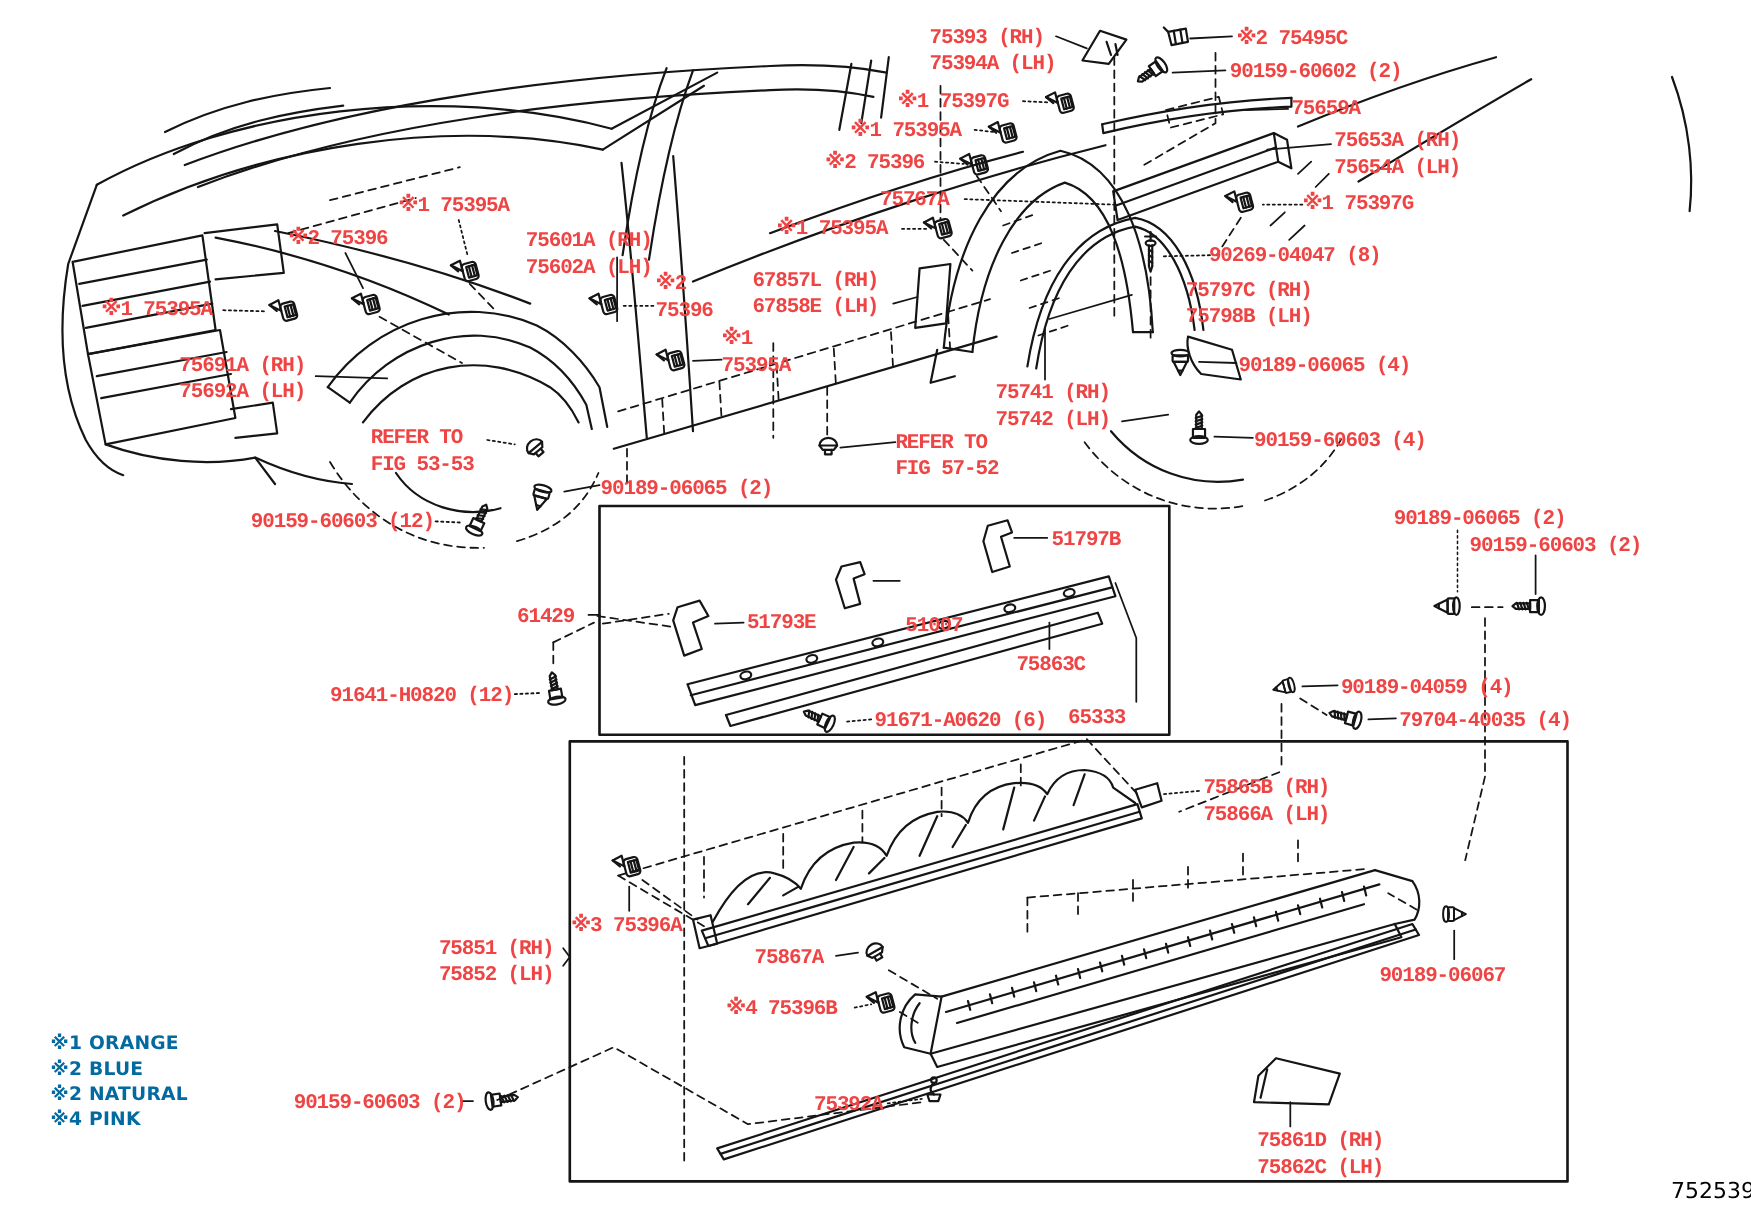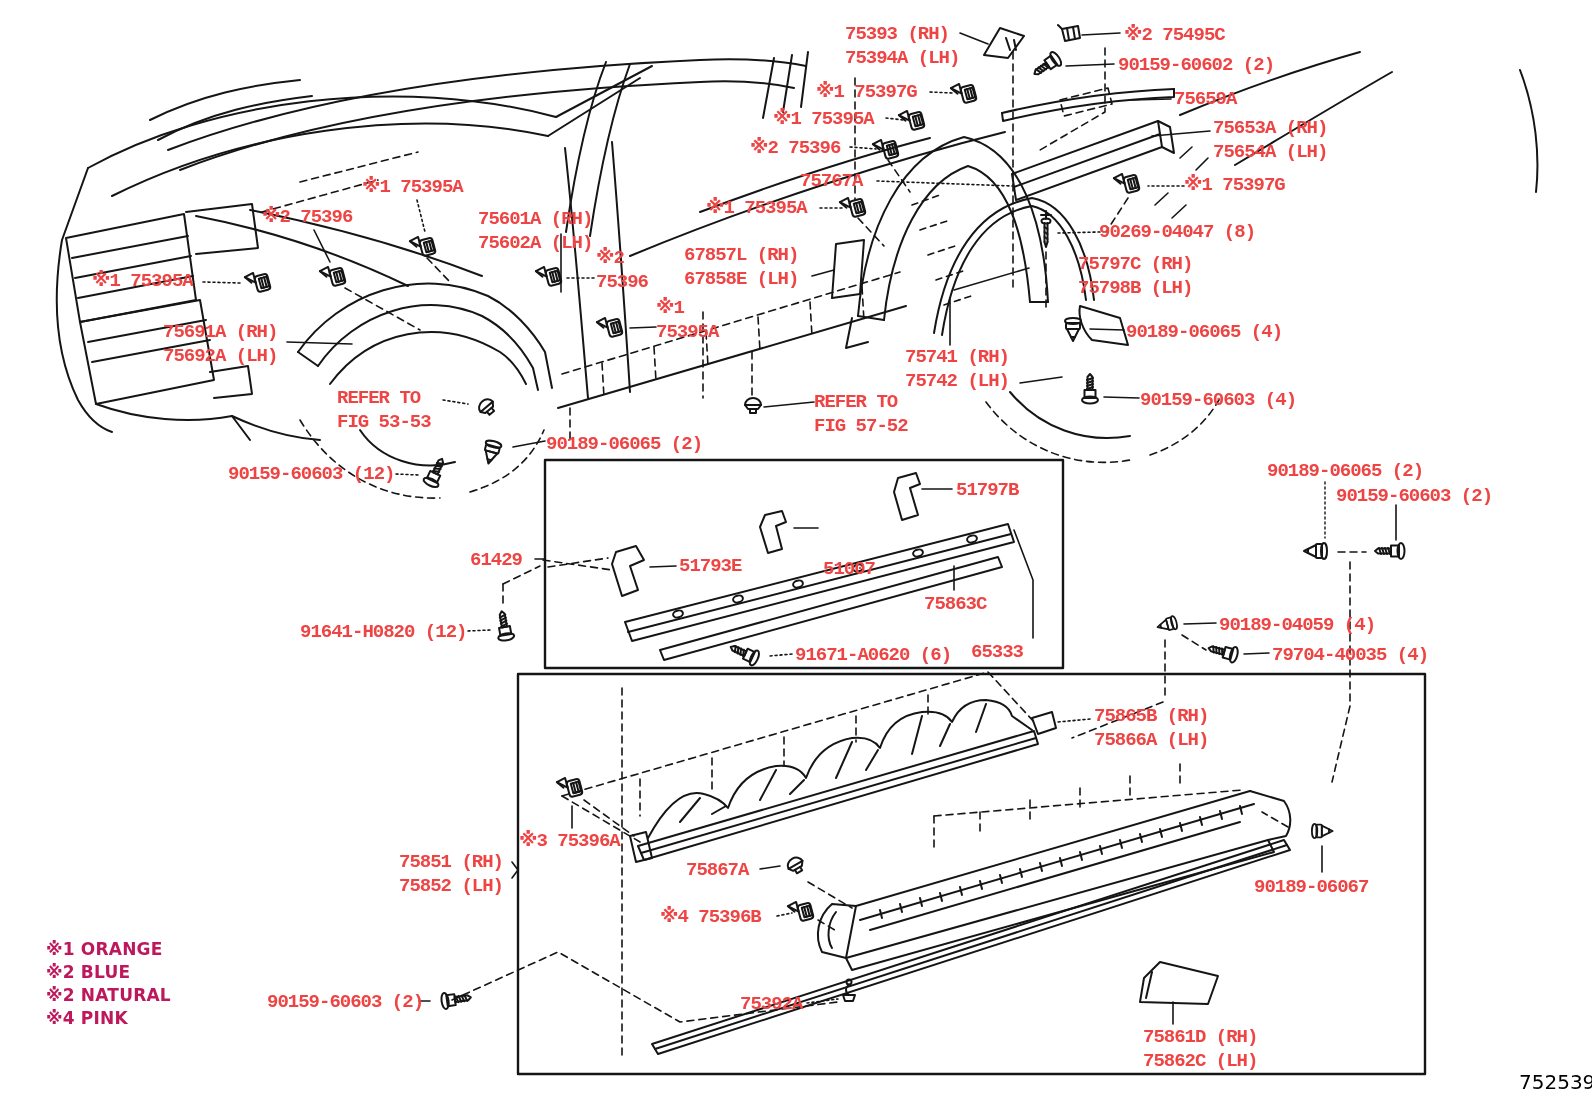--- a/index.html
+++ b/index.html
@@ -2,21 +2,21 @@
 <html><head>
 <meta charset="utf-8">
 <style>
   html,body{margin:0;padding:0;background:#ffffff;}
   #stage{position:relative;width:1592px;height:1099px;background:#ffffff;overflow:hidden;
          font-family:"Liberation Mono","DejaVu Sans Mono","DejaVu Sans",monospace;}
   #artwork{position:absolute;left:0;top:0;}
   #labels-layer{position:absolute;left:0;top:0;width:100%;height:100%;pointer-events:none;}
   .part-label{position:absolute;color:#ef4444;font-weight:bold;font-size:19px;line-height:24px;
               letter-spacing:-1px;white-space:pre;}
-  #legend{position:absolute;left:46px;top:938px;color:#be185d;
+  #legend{position:absolute;left:46px;top:938px;color:#0369a1;
           font-family:"DejaVu Sans","Liberation Sans",sans-serif;
           font-weight:bold;font-size:17px;line-height:23px;letter-spacing:0.2px;}
   .legend-item{white-space:pre;}
   #diagram-code{position:absolute;left:1487px;top:1070px;color:#000;
           font-family:"DejaVu Sans","Liberation Sans",sans-serif;
           font-size:20px;font-weight:normal;margin-left:32px;}
 </style>
 </head>
 <body>
 

